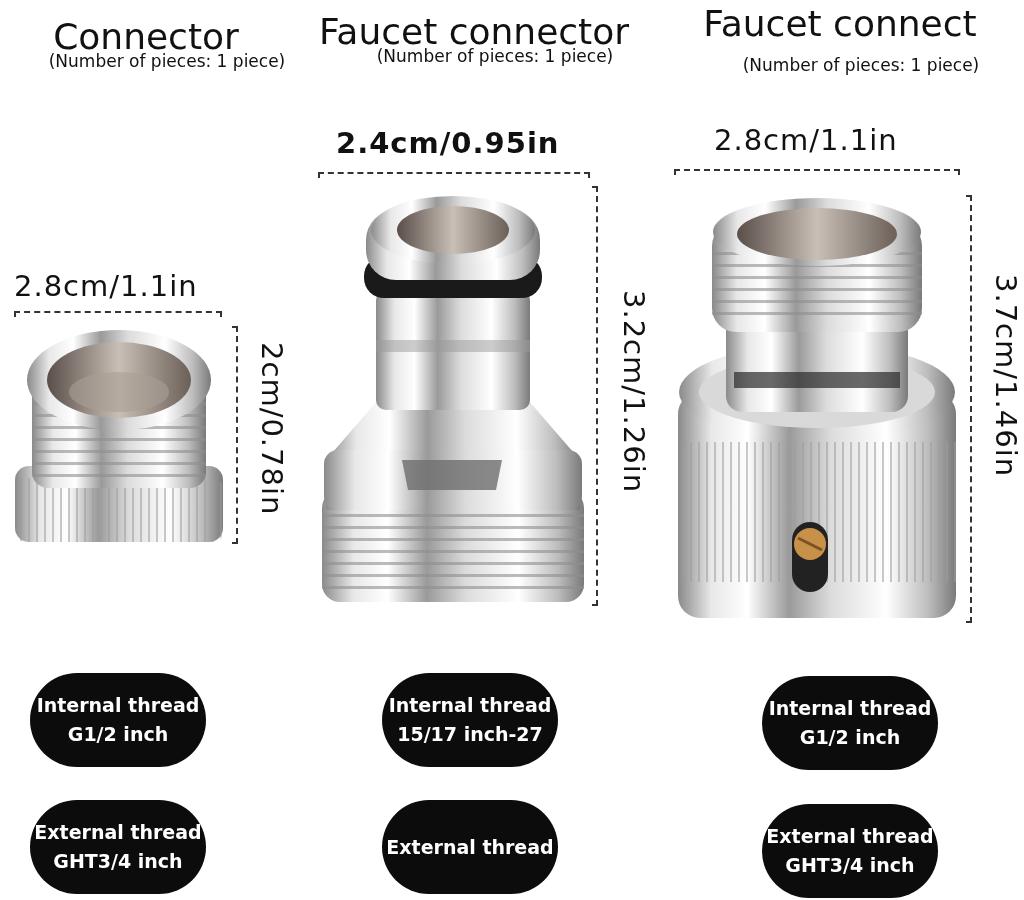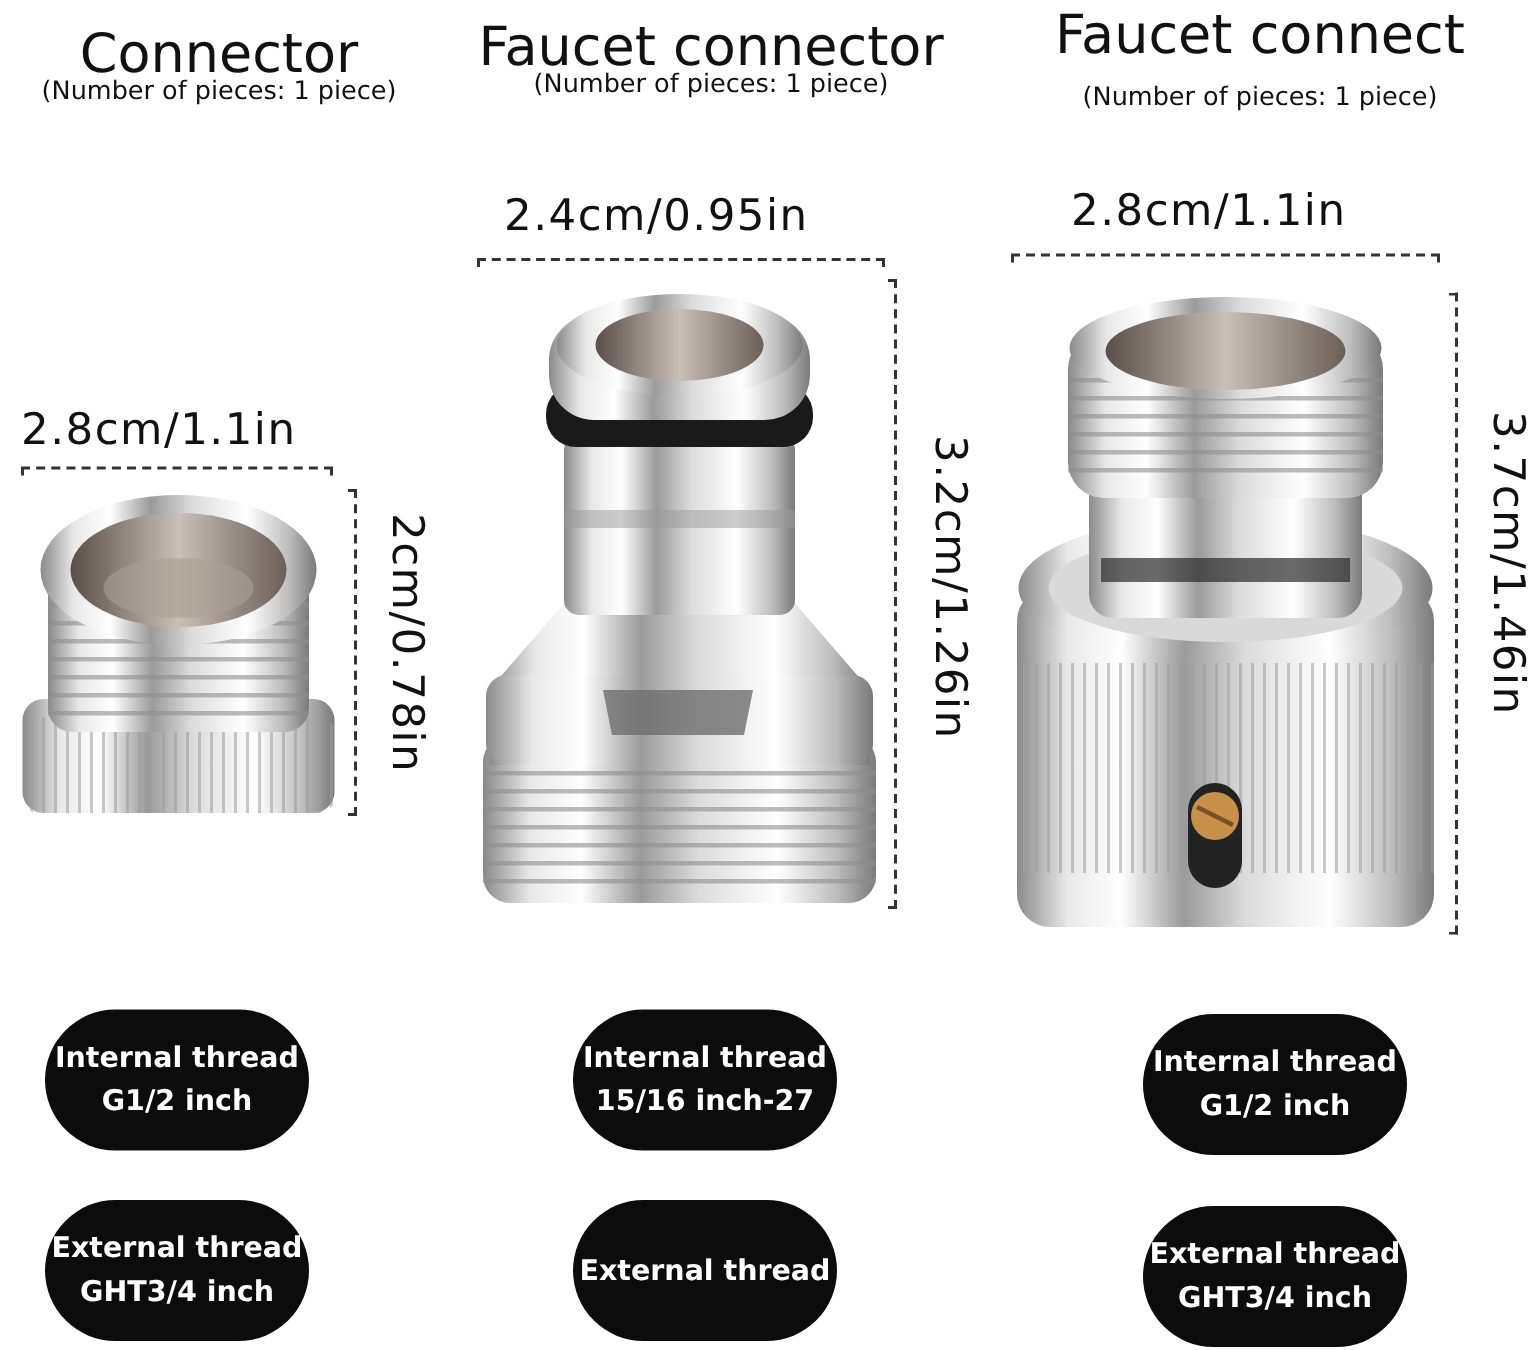--- a/index.html
+++ b/index.html
@@ -1,18 +1,18 @@
 <!DOCTYPE html>
 <html><head>
 <meta charset="utf-8">
 <style>
   html,body{margin:0;padding:0;background:#fff;}
   body{width:1024px;height:900px;position:relative;overflow:hidden;font-family:"DejaVu Sans","Liberation Sans",sans-serif;color:#111;}
   .title{position:absolute;font-size:36px;line-height:40px;text-align:center;white-space:nowrap;color:#111;}
-  .sub{position:absolute;font-size:17px;line-height:20px;text-align:center;white-space:nowrap;color:#111;}
+  .sub{position:absolute;font-size:17px;line-height:20px;text-align:center;white-space:nowrap;color:#111;margin-left:21px;}
   .dim{position:absolute;font-size:29px;line-height:32px;white-space:nowrap;color:#111;letter-spacing:1px;}
   .dim-v{position:absolute;font-size:29px;line-height:32px;white-space:nowrap;color:#111;transform-origin:0 0;transform:rotate(90deg);letter-spacing:1px;}
   .hline{position:absolute;border-top:2px dashed #333;height:6px;border-left:2px solid #333;border-right:2px solid #333;box-sizing:border-box;}
   .vline{position:absolute;border-right:2px dashed #333;width:6px;border-top:2px solid #333;border-bottom:2px solid #333;box-sizing:border-box;}
   .badge{position:absolute;width:176px;height:94px;background:#0c0c0c;border-radius:47px;color:#fff;display:flex;flex-direction:column;align-items:center;justify-content:center;font-size:19px;line-height:29px;font-weight:bold;}
   .badge span{display:block;white-space:nowrap;}
   .part{position:absolute;}
 </style>
 </head>
 <body>
@@ -70,21 +70,21 @@
   <span>G1/2 inch</span>
 </div>
 <div class="badge" style="left:30px;top:800px;">
   <span>External thread</span>
   <span>GHT3/4 inch</span>
 </div>
 
 <div class="title" style="left:296px;width:356px;top:12px;">Faucet connector</div>
 <div class="sub" style="left:296px;width:356px;top:46px;">(Number of pieces: 1 piece)</div>
 
-<div class="dim" style="left:336px;top:127px;">2.4cm/0.95in</div>
+<div class="dim" style="left:336px;top:127px;font-weight:bold;">2.4cm/0.95in</div>
 <div class="hline" style="left:318px;top:172px;width:272px;"></div>
 <div class="vline" style="left:592px;top:186px;height:420px;"></div>
 <div class="dim-v" style="left:650px;top:290px;">3.2cm/1.26in</div>
 
 <svg class="part" style="left:318px;top:190px;" width="270" height="420" viewBox="0 0 270 420">
 
   <rect x="4" y="300" width="262" height="112" rx="18" fill="url(#chrome)"></rect>
   <rect x="4" y="320" width="262" height="84" fill="url(#thread)"></rect>
 
   <path d="M60 210 L210 210 L262 270 L262 320 L8 320 L8 270 Z" fill="url(#chrome)"></path>
@@ -96,21 +96,21 @@
 
   <rect x="46" y="66" width="178" height="42" rx="20" fill="#1a1a1a"></rect>
 
   <rect x="48" y="20" width="174" height="70" rx="30" fill="url(#chrome)"></rect>
   <ellipse cx="135" cy="40" rx="82" ry="34" fill="url(#chrome)"></ellipse>
   <ellipse cx="135" cy="40" rx="56" ry="24" fill="url(#inner)"></ellipse>
 </svg>
 
 <div class="badge" style="left:382px;top:673px;">
   <span>Internal thread</span>
-  <span>15/16 inch-27</span>
+  <span>15/17 inch-27</span>
 </div>
 <div class="badge" style="left:382px;top:800px;">
   <span>External thread</span>
 </div>
 
 <div class="title" style="left:656px;width:368px;top:4px;">Faucet connect</div>
 <div class="sub" style="left:656px;width:368px;top:55px;">(Number of pieces: 1 piece)</div>
 
 <div class="dim" style="left:714px;top:124px;">2.8cm/1.1in</div>
 <div class="hline" style="left:674px;top:169px;width:286px;"></div>

